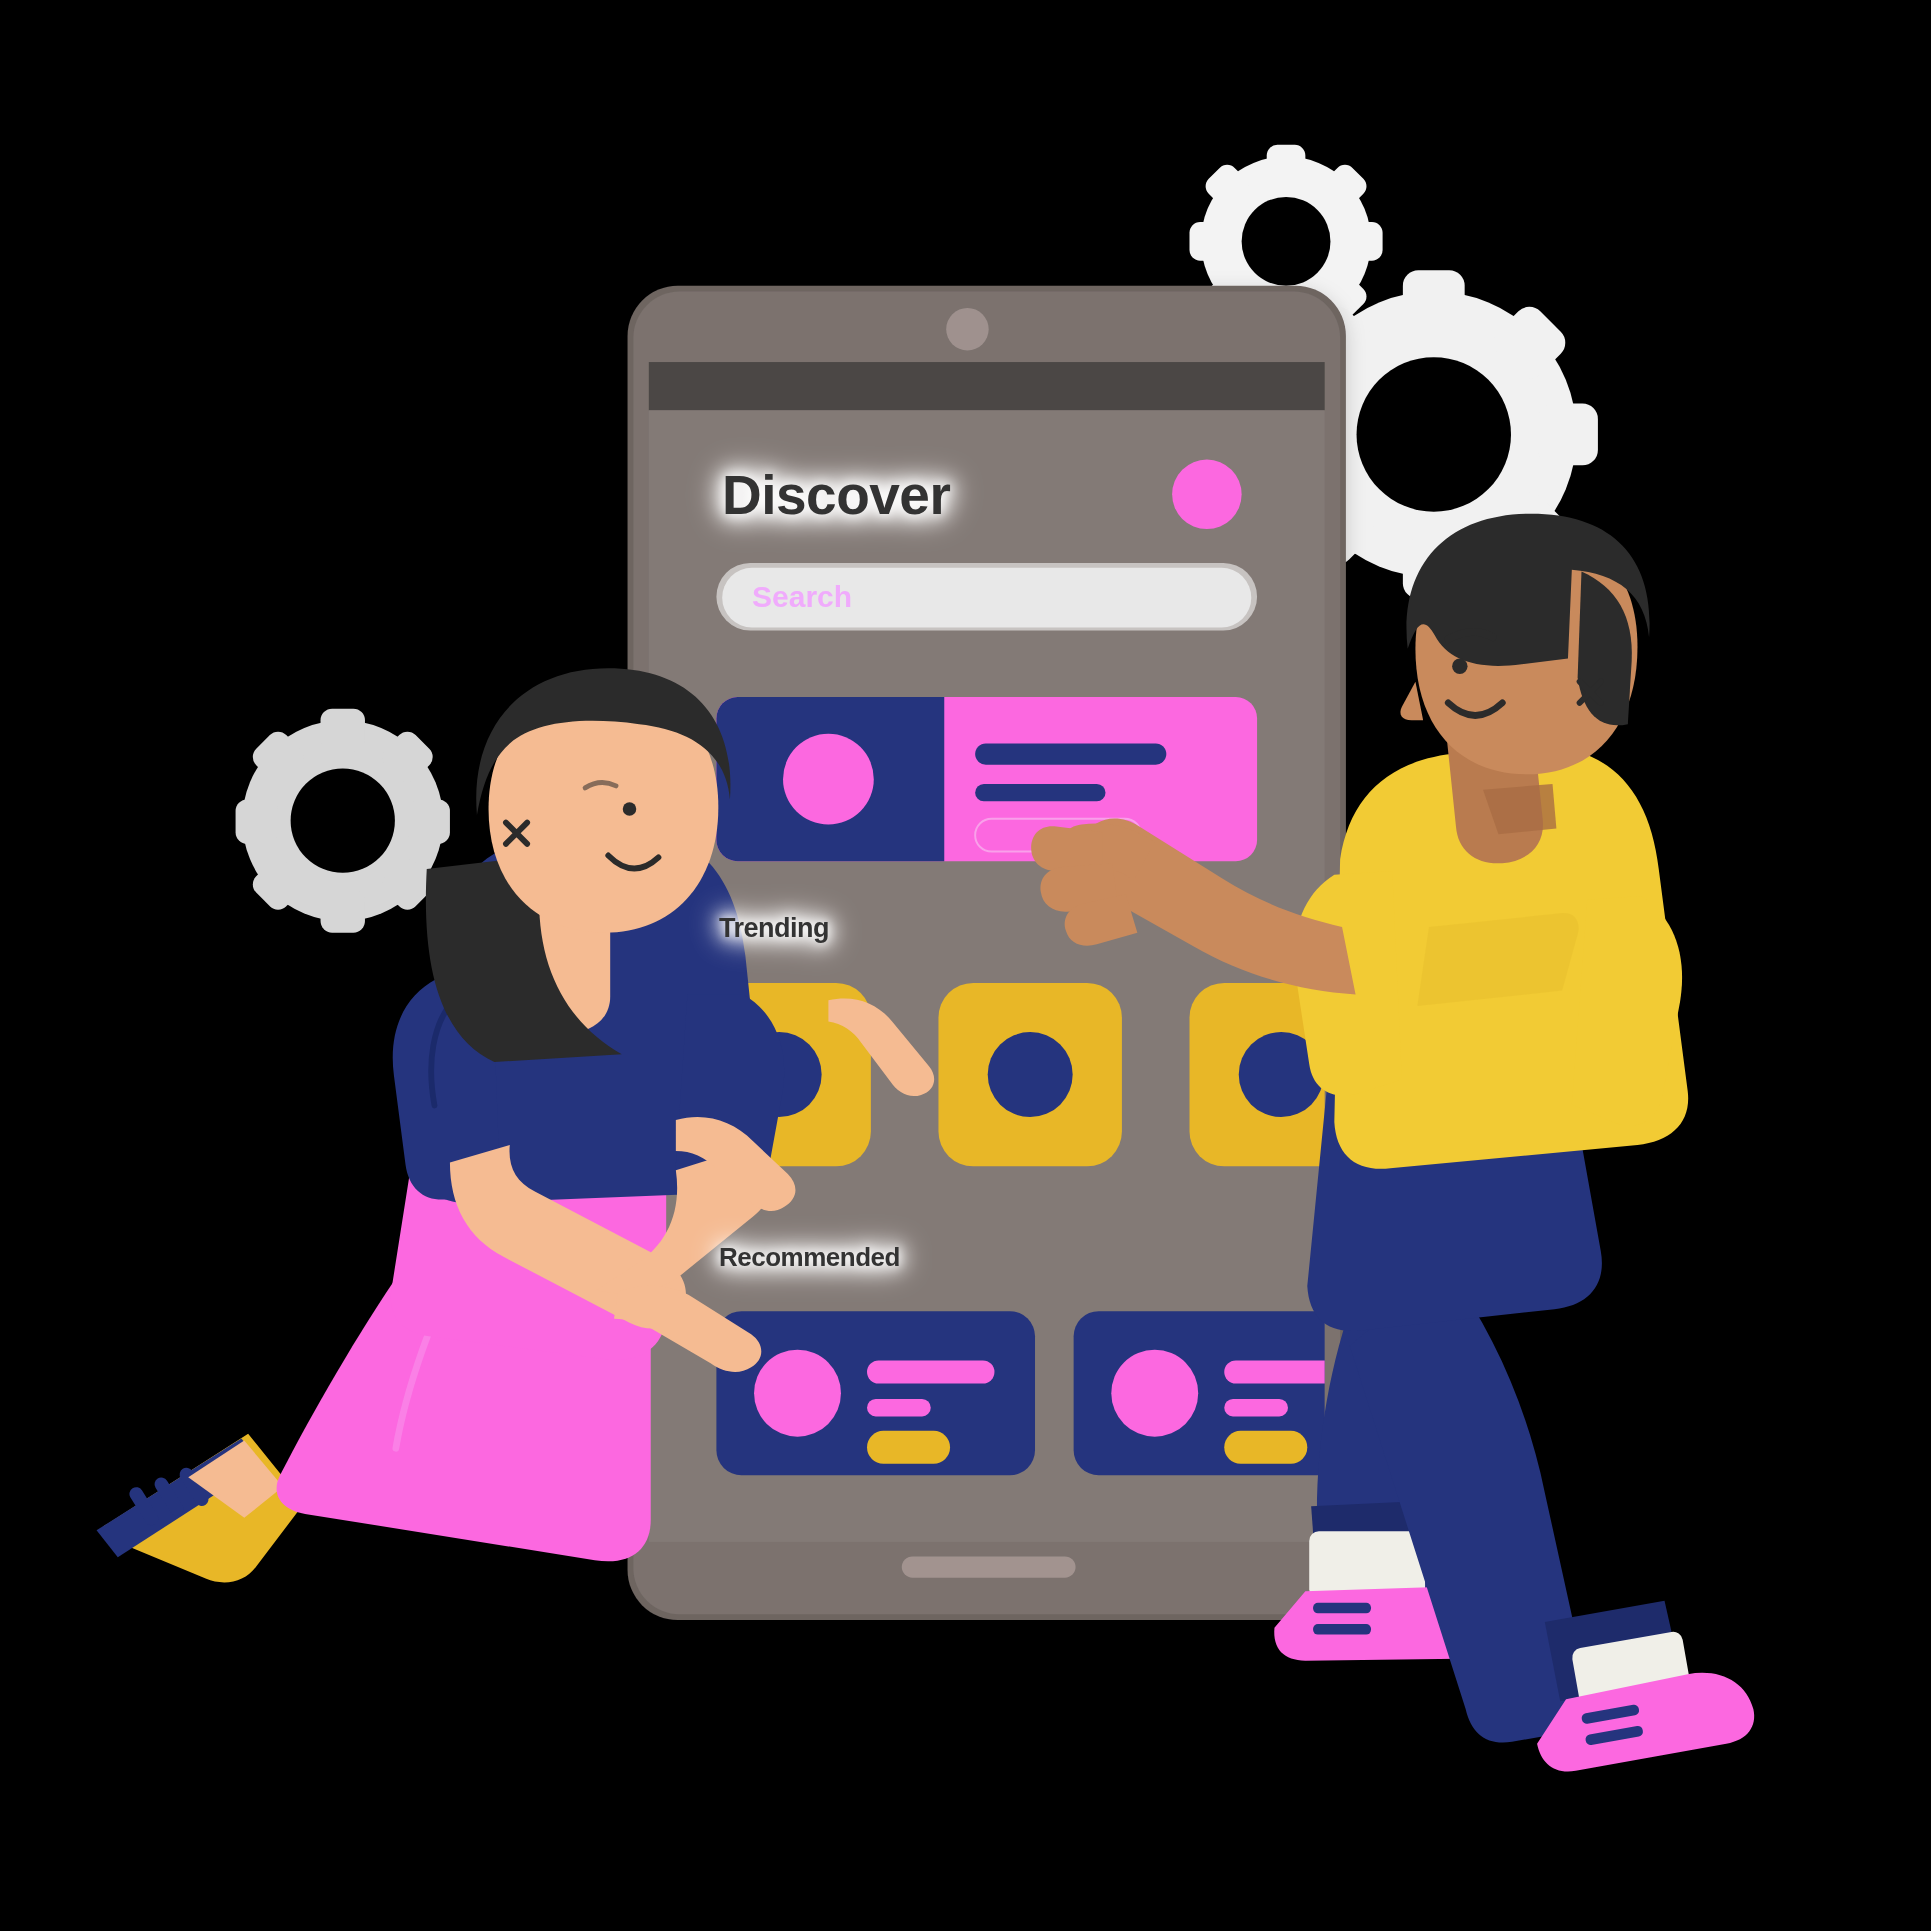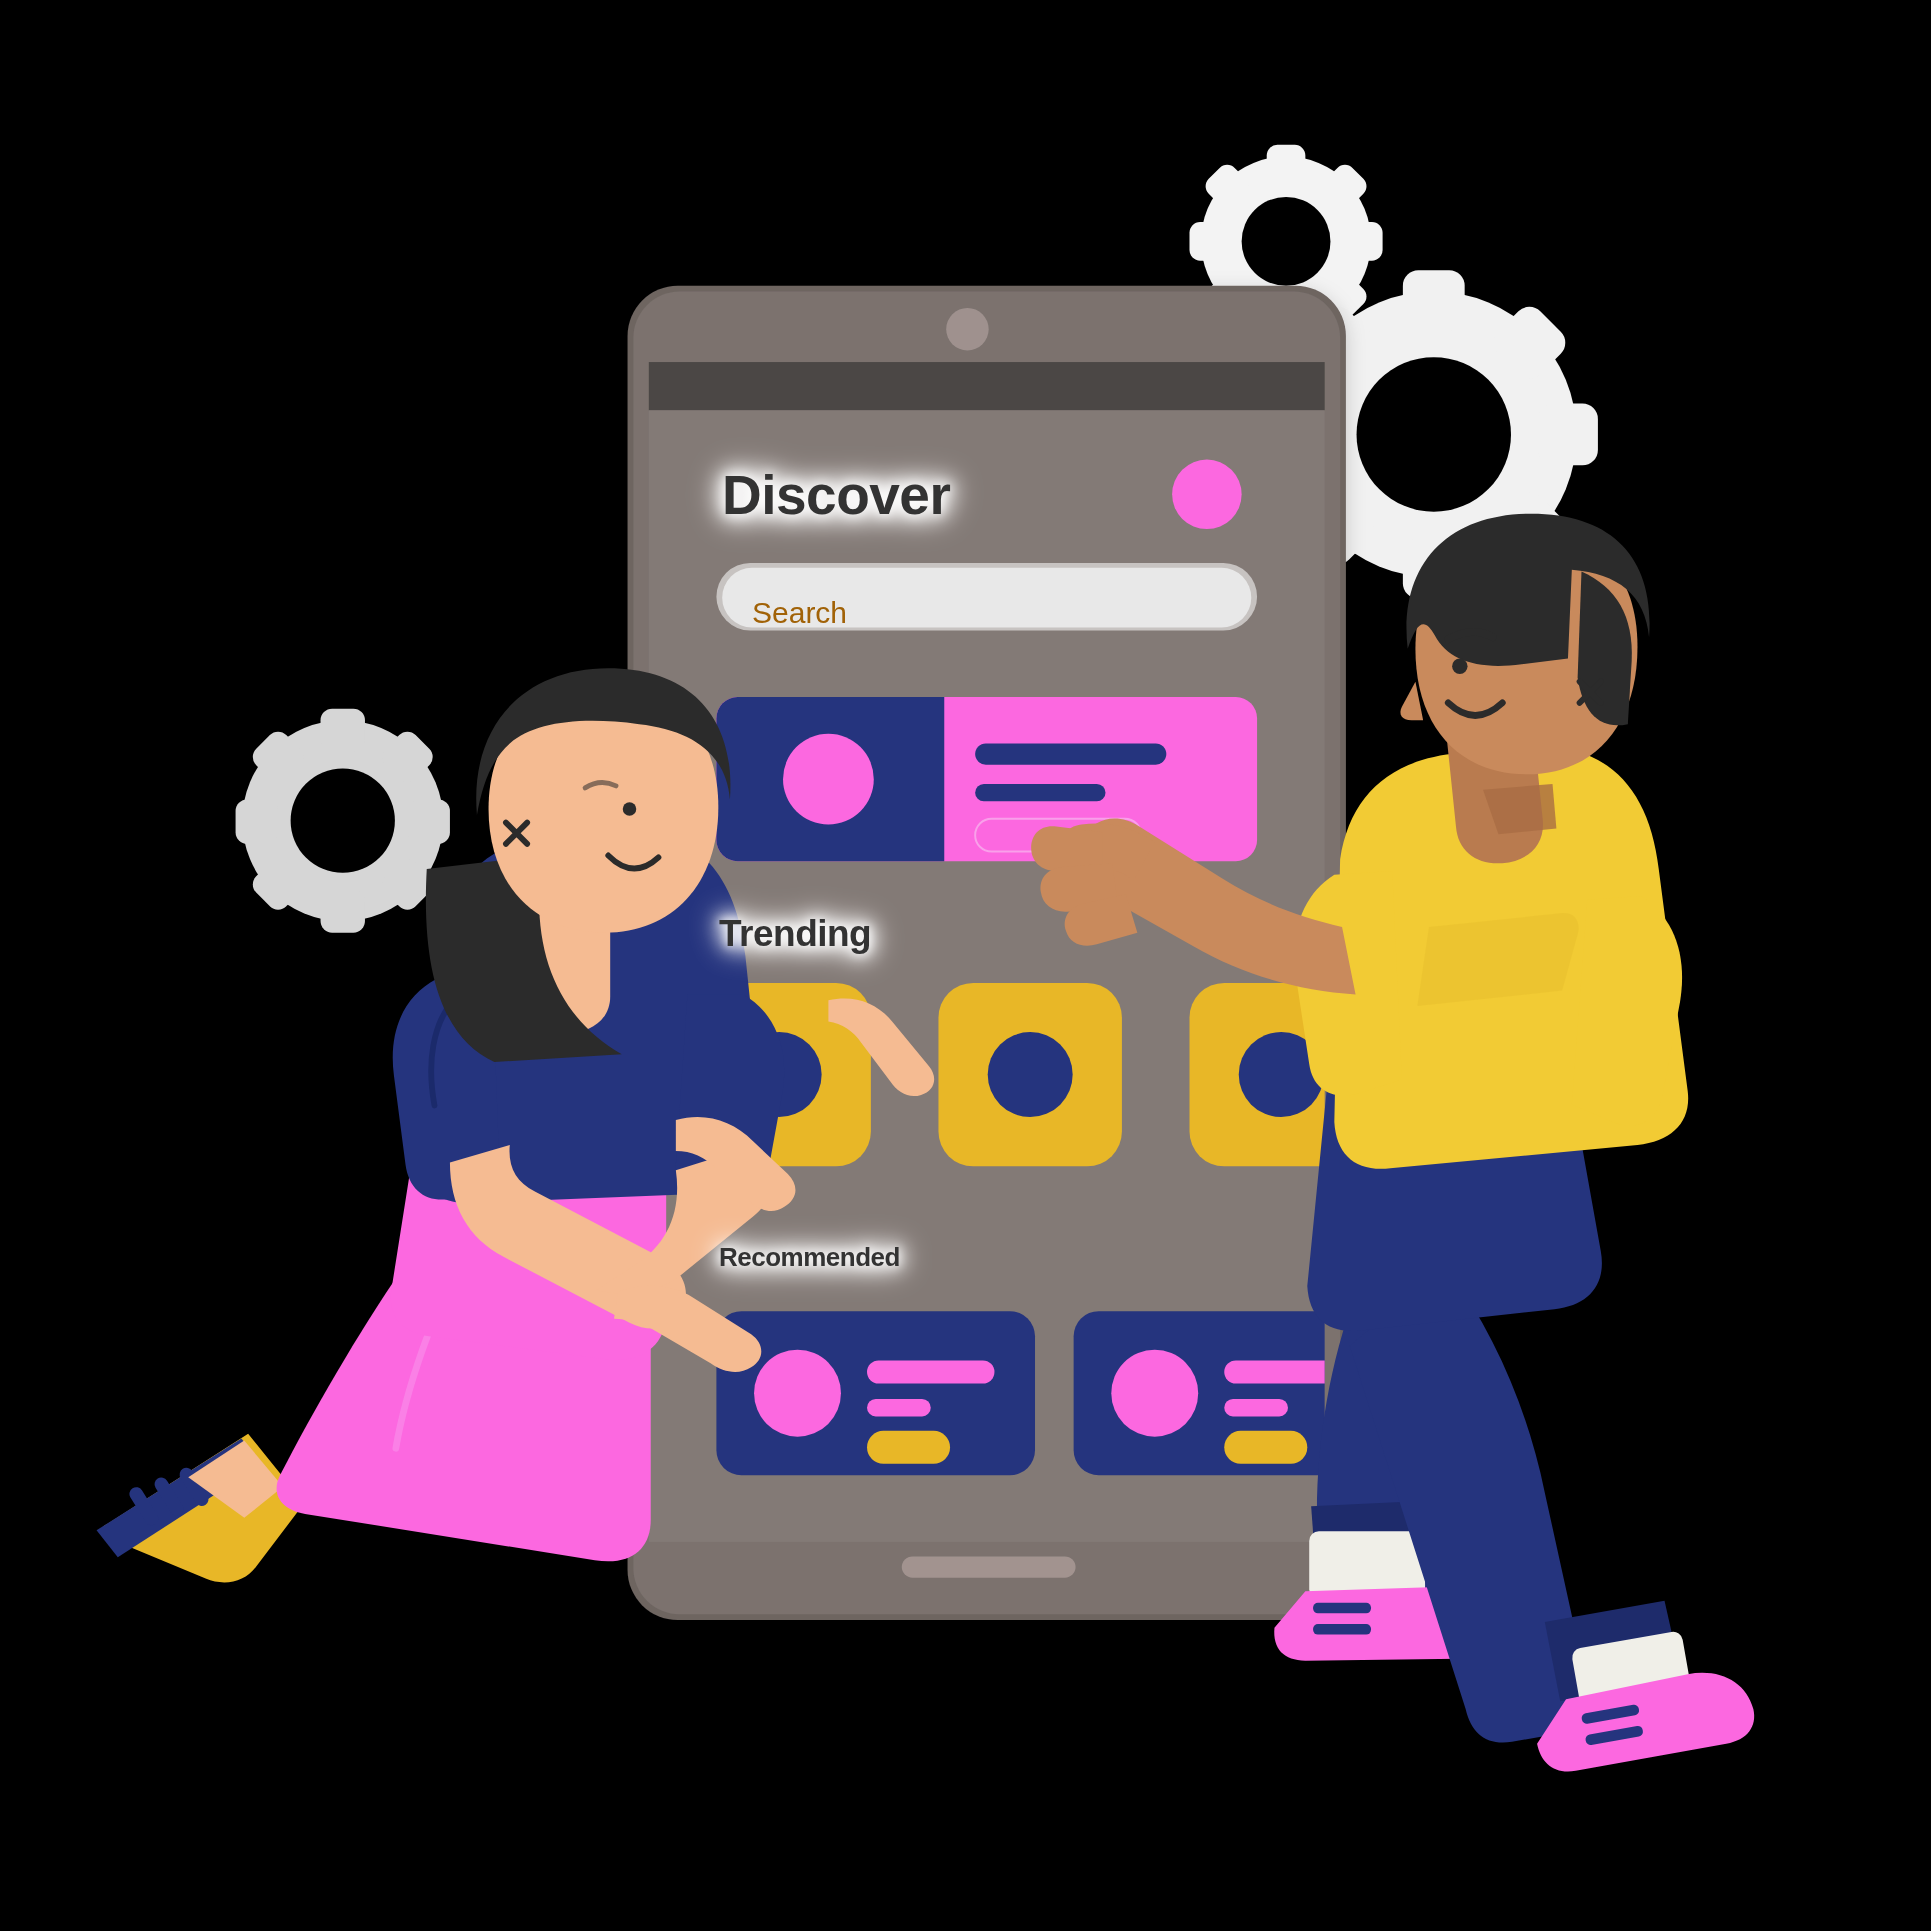--- a/index.html
+++ b/index.html
@@ -35,36 +35,36 @@
   }
   #title-discover {
     left: 722px;
     top: 468px;
     font-size: 55px;
     line-height: 1;
   }
   #label-trending {
     left: 719px;
     top: 915px;
-    font-size: 37px;
+    font-size: 27px;
     line-height: 1;
   }
   #label-recommended {
     left: 719px;
     top: 1244px;
     font-size: 26px;
     line-height: 1;
   }
   #search-placeholder {
     position: absolute;
     left: 752px;
-    top: 596px;
+    top: 580px;
     font-size: 30px;
-    font-weight: 400;
-    color: #a16207;
+    font-weight: 700;
+    color: #f0abfc;
     font-family: "Liberation Sans", sans-serif;
     letter-spacing: 0px;
     white-space: nowrap;
   }
 </style>
 </head>
 <body>
 
 <div id="stage">
 

